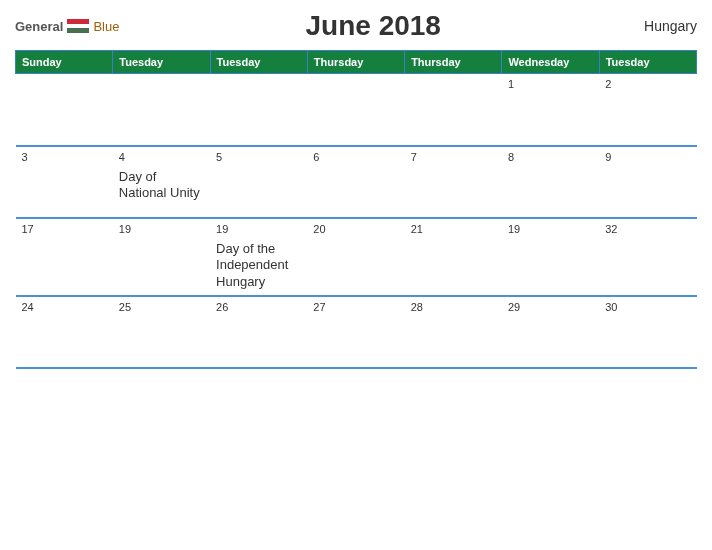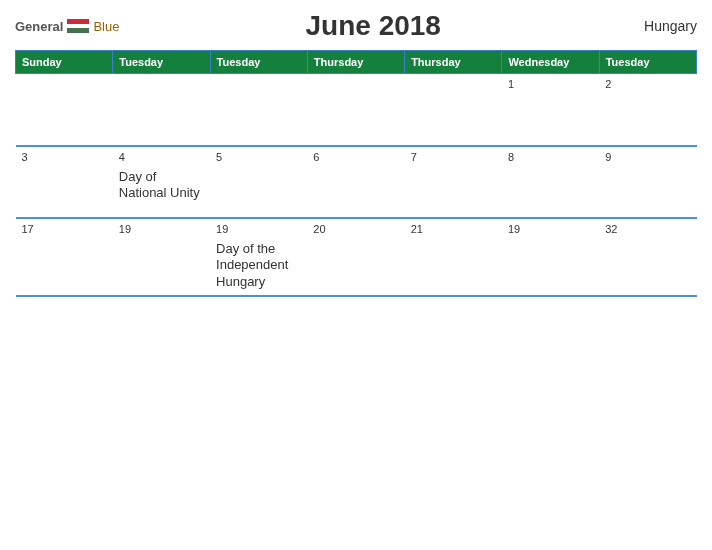--- a/index.html
+++ b/index.html
@@ -192,15 +192,38 @@
           <td>
             <span class="day-number">21</span>
           </td>
           <td>
             <span class="day-number">19</span>
           </td>
           <td>
             <span class="day-number">32</span>
           </td>
         </tr>
+        <tr>
+          <td>
+            <span class="day-number">24</span>
+          </td>
+          <td>
+            <span class="day-number">25</span>
+          </td>
+          <td>
+            <span class="day-number">26</span>
+          </td>
+          <td>
+            <span class="day-number">27</span>
+          </td>
+          <td>
+            <span class="day-number">28</span>
+          </td>
+          <td>
+            <span class="day-number">29</span>
+          </td>
+          <td>
+            <span class="day-number">30</span>
+          </td>
+        </tr>
       </tbody>
   </table>
 </div>
 
 </body></html>

